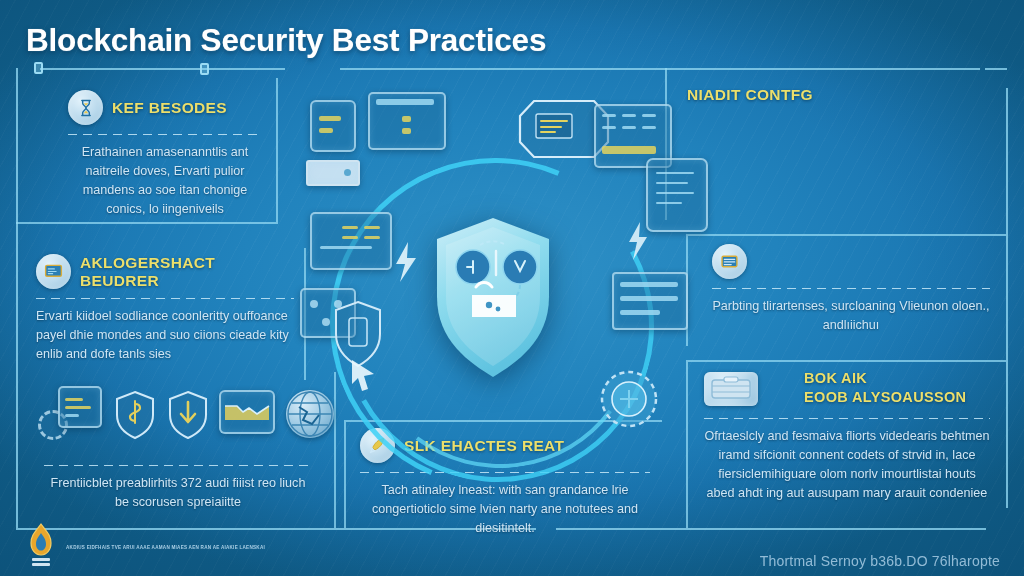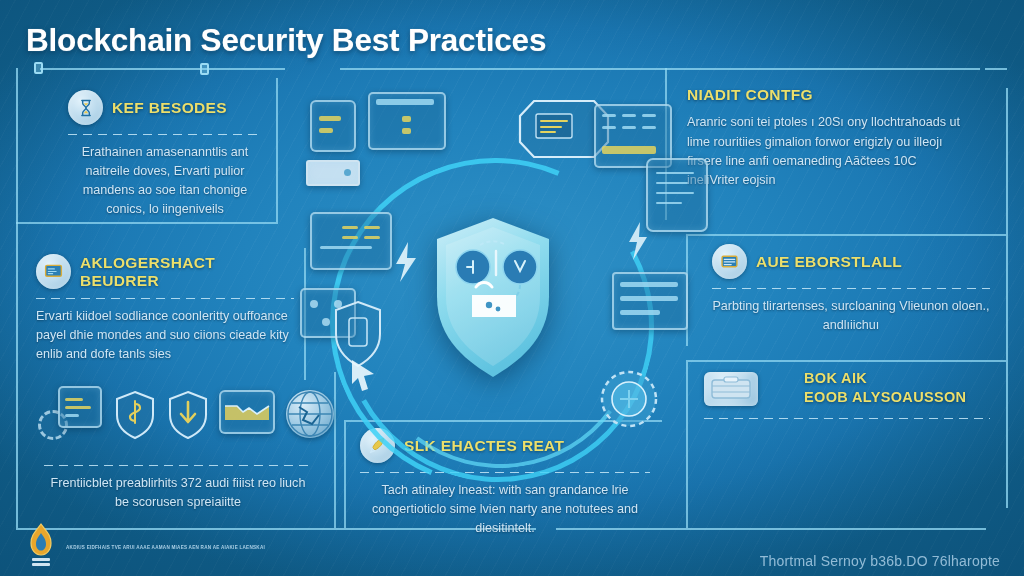--- a/index.html
+++ b/index.html
@@ -252,35 +252,33 @@
     <div class="p-rule"></div>
     <div class="p-body ctr">Tach atinaley lneast: with san grandance lrie congertioticlo sime lvien narty ane notutees and diesitintelt.</div>
   </div>
 </div>
 
 <div class="panel" style="left:665px; top:68px; width:320px; height:152px;">
   <div class="panel-border" style="border-right:none; border-bottom:none; border-top:none;"></div>
   <div style="padding:18px 20px 0 22px;">
     <div class="p-title">NIADIT CONTFG</div>
     <div style="height:10px;"></div>
-    <div class="p-body">Aranric soni tei ptoles ı 20Sı ony llochtrahoads ut lime rouritiies gimalion forwor erigizly ou illeojı firsere line anfi oemaneding Aāčtees 10C ineliVriter eojsin</div>
   </div>
 </div>
 
 <div class="panel" style="left:686px; top:234px; width:320px; height:112px;">
   <div class="panel-border" style="border-right:none; border-bottom:none;"></div>
   <div style="padding:10px 16px 0 26px;">
     <div class="panel-head">
       <span class="p-icon">
         <svg width="21" height="21" viewBox="0 0 24 24">
           <rect x="3.5" y="6" width="17" height="12" rx="1.6" fill="#2a7fb5" stroke="#d9ad3a" stroke-width="1.6"></rect>
           <path d="M6 9.5h12M6 12.5h12M6 15.5h8" stroke="#cfe9f8" stroke-width="1.3" stroke-linecap="round"></path>
         </svg>
       </span>
-      <span class="p-title">AUE EBORSTLALL</span>
     </div>
     <div class="p-rule"></div>
     <div class="p-body ctr">Parbting tlirartenses, surcloaning Vlieunon oloen., andlıiichuı</div>
   </div>
 </div>
 
 <div class="panel" style="left:686px; top:360px; width:320px; height:168px;">
   <div class="panel-border" style="border-right:none; border-bottom:none;"></div>
   <div style="padding:10px 16px 0 18px;">
     <div class="panel-head" style="align-items:flex-start;">
@@ -290,20 +288,21 @@
           <path d="M2 10h38M2 16h38" stroke="#8fbcd8" stroke-width="1.2"></path>
           <rect x="14" y="1" width="14" height="5" rx="2" fill="#e6f2fa" stroke="#8fbcd8" stroke-width="1.2"></rect>
         </svg>
       </span>
       <span>
         <span class="p-title two" style="display:block;">BOK AIK</span>
         <span class="p-title two" style="display:block; margin-top:3px;">EOOB ALYSOAUSSON</span>
       </span>
     </div>
     <div class="p-rule" style="margin-top:12px;"></div>
+    <div class="p-body ctr">Ofrtaeslcly and fesmaiva fliorts videdearis behtmen iramd sifcionit connent codets of strvid in, lace fiersiclemihiguare olom norlv imourtlistai houts abed ahdt ing aut ausupam mary arauit condeniee</div>
   </div>
 </div>
 
 <div class="arc" style="left:330px; top:158px; width:330px; height:330px; border-width:5px; border-top-color:#3fd2f7; border-left-color:#3fd2f7; transform:rotate(-22deg); opacity:.85;"></div>
 <div class="arc" style="left:342px; top:170px; width:312px; height:312px; border-width:5px; border-bottom-color:#3fd2f7; border-right-color:#3fd2f7; transform:rotate(16deg); opacity:.8;"></div>
 <div class="arc" style="left:360px; top:188px; width:280px; height:280px; border-width:4px; border-bottom-color:#62dcf9; transform:rotate(-8deg); opacity:.7;"></div>
 
 <div class="sci" style="left:310px; top:100px; width:46px; height:52px;">
   <div class="sci-box" style="position:absolute; inset:0; border-radius:6px;"></div>
   <div class="sci-line" style="left:9px; top:16px; width:22px; height:5px;"></div>

